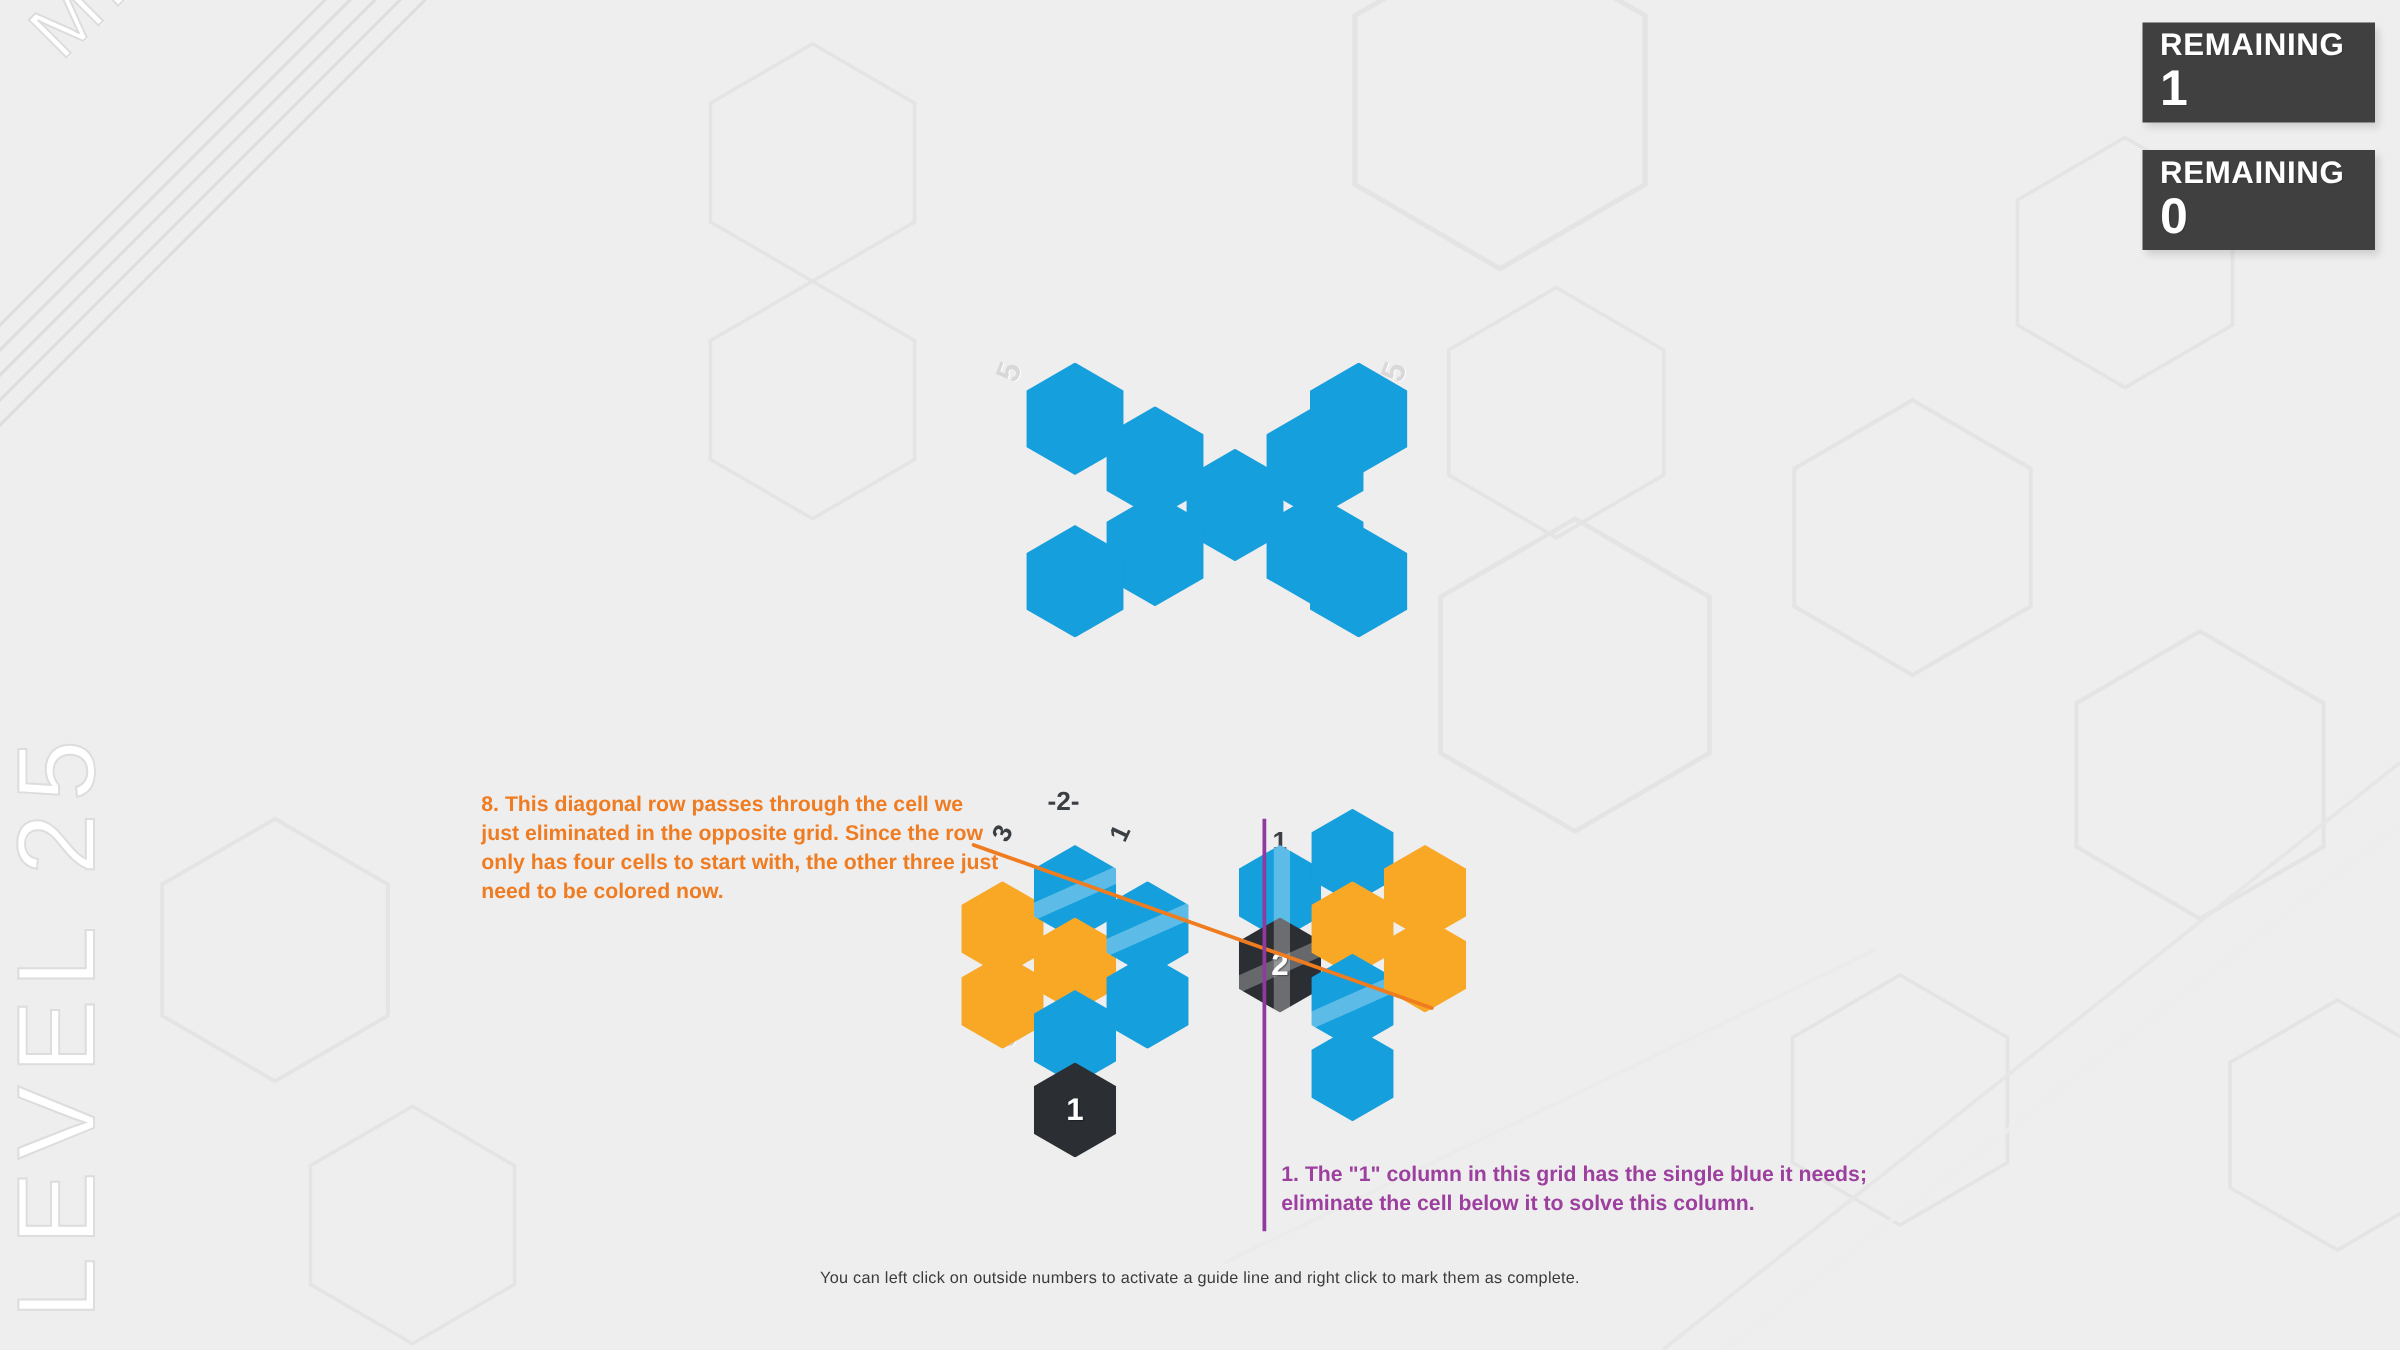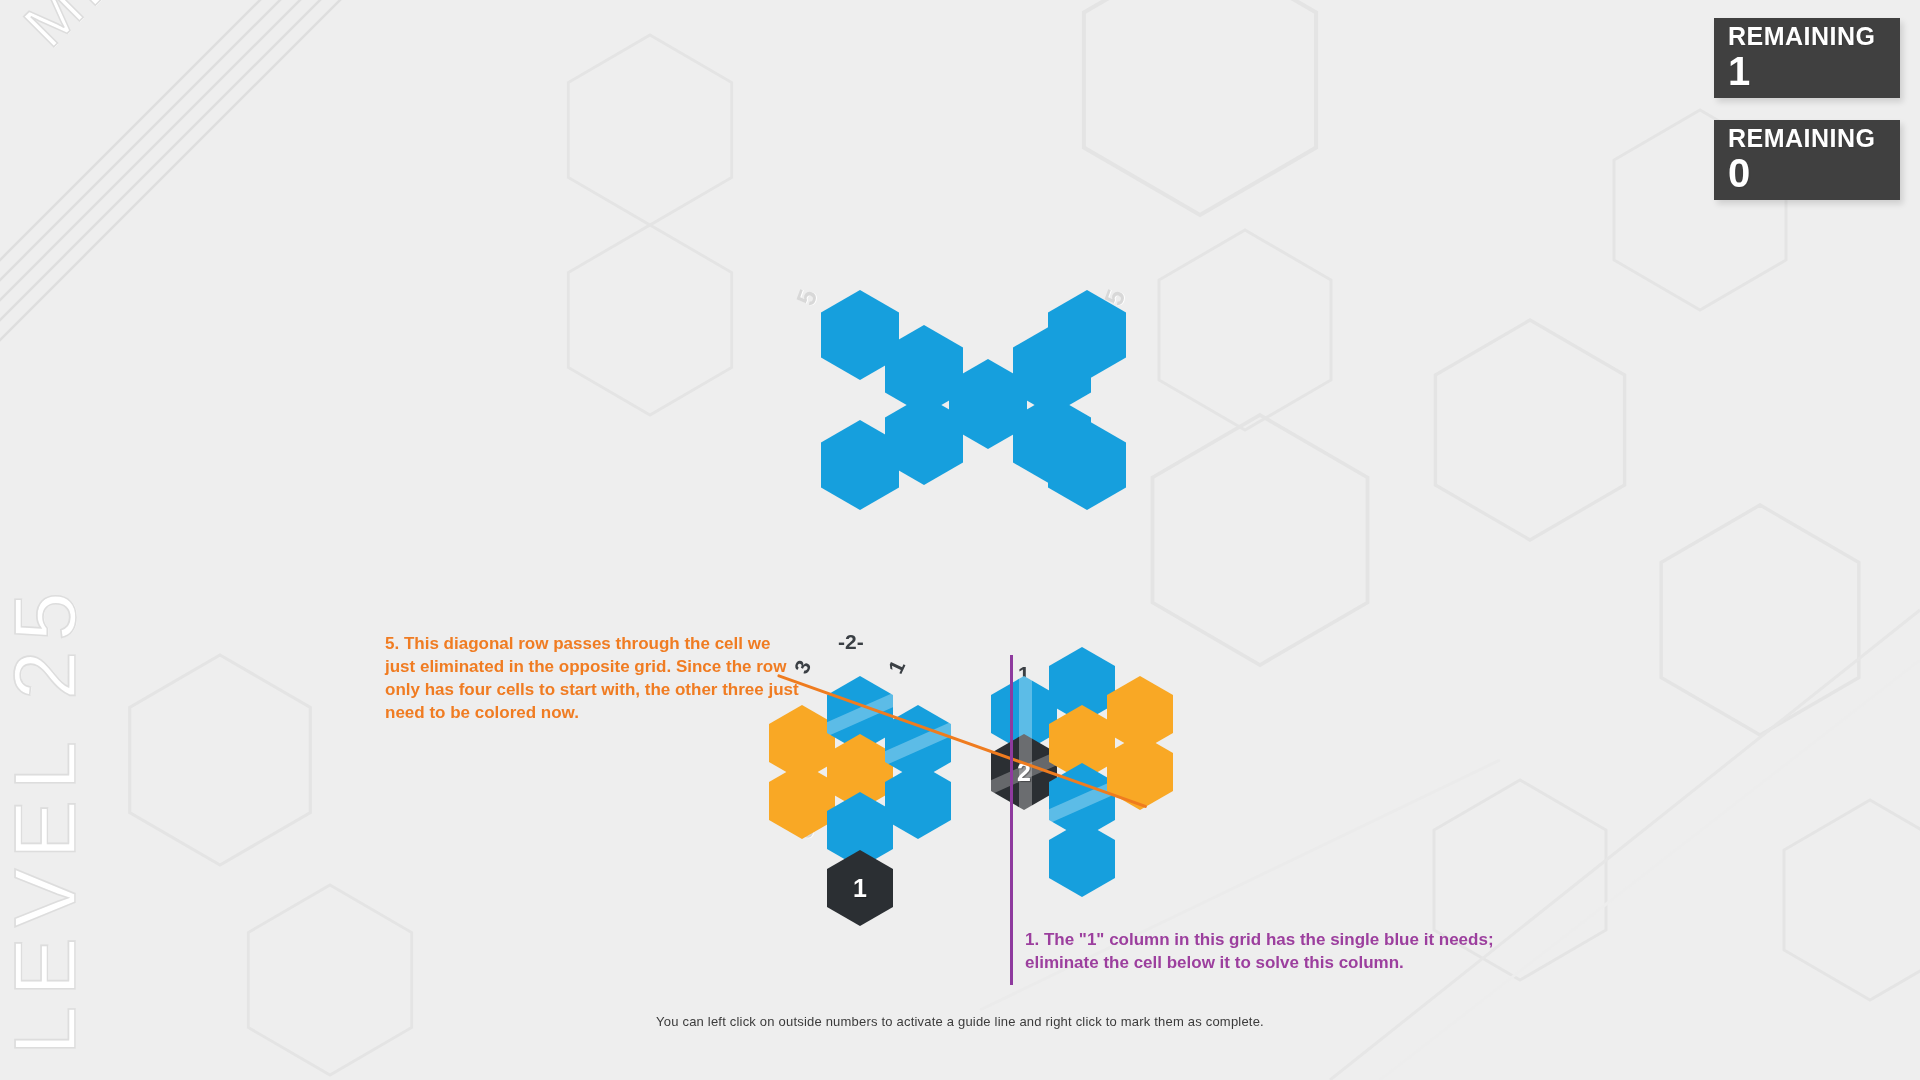--- a/index.html
+++ b/index.html
@@ -221,16 +221,16 @@
   </div>
   <div class="hex blue" style="left:1049px;top:821px;"></div>
 
   <div class="hex orange" style="left:1107px;top:676px;"></div>
   <div class="hex orange" style="left:1107px;top:734px;"></div>
 </div>
 
 <div id="guide-orange"></div>
 <div id="guide-purple"></div>
 
-<div class="annot" id="annot-orange">5. This diagonal row passes through the cell we just eliminated in the opposite grid.  Since the row only has four cells to start with, the other three just need to be colored now.</div>
+<div class="annot" id="annot-orange">8. This diagonal row passes through the cell we just eliminated in the opposite grid.  Since the row only has four cells to start with, the other three just need to be colored now.</div>
 <div class="annot" id="annot-purple">1. The "1" column in this grid has the single blue it needs; eliminate the cell below it to solve this column.</div>
 
 <div id="bottom-hint">You can left click on outside numbers to activate a guide line and right click to mark them as complete.</div>
 
 </body></html>

